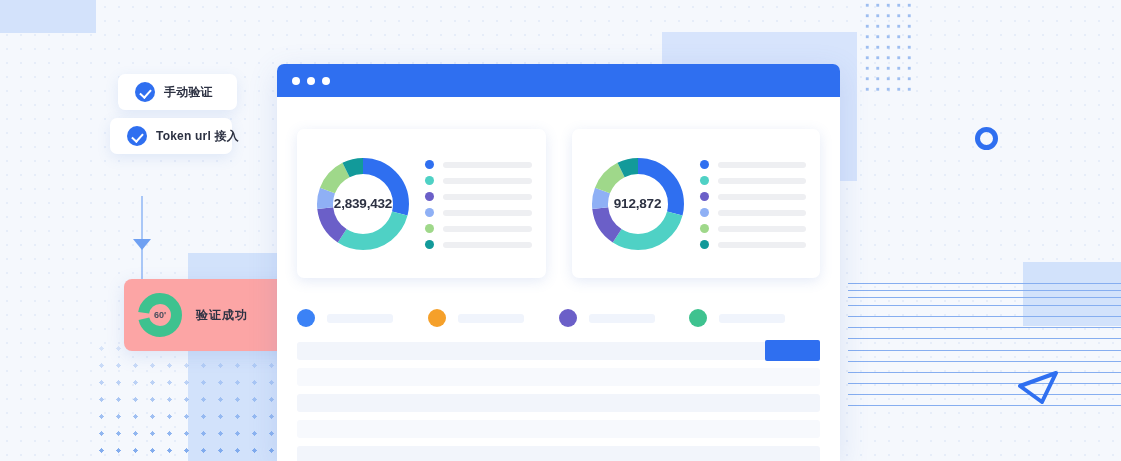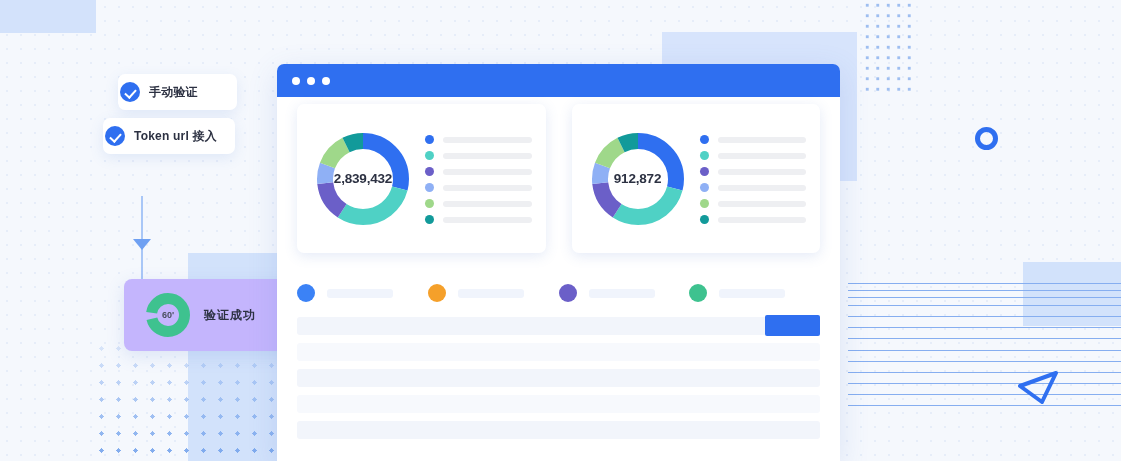--- a/index.html
+++ b/index.html
@@ -114,34 +114,34 @@
     border-right: 9px solid transparent;
     border-top: 11px solid #6fa0f2;
   }
 
   .chip {
     position: absolute;
     display: flex;
     align-items: center;
     gap: 9px;
     height: 36px;
-    padding: 0 16px 0 2px;
+    padding: 0 16px 0 17px;
     background: #ffffff;
     border-radius: 7px;
     box-shadow: 0 4px 14px rgba(79,124,205,.13);
     white-space: nowrap;
   }
   .chip .label {
     font-size: 12px;
     font-weight: bold;
     color: #2c3142;
     letter-spacing: .2px;
   }
   .chip-1 { left: 118px; top: 74px; width: 119px; }
-  .chip-2 { left: 103px; top: 118px; width: 132px; }
+  .chip-2 { left: 110px; top: 118px; width: 122px; }
   .chip-3 { left: 118px; top: 162px; width: 119px; }
 
   .check-ic {
     width: 20px; height: 20px;
     border-radius: 50%;
     background: #2f6ff0;
     flex: 0 0 20px;
     position: relative;
   }
   .check-ic::after {
@@ -151,27 +151,27 @@
     width: 5px; height: 9px;
     border: solid #ffffff;
     border-width: 0 2px 2px 0;
     transform: rotate(42deg);
   }
 
   .success-card {
     position: absolute;
     left: 124px; top: 279px;
     width: 172px; height: 72px;
-    background: #c4b5fd;
+    background: #fca5a5;
     border-radius: 8px;
     box-shadow: 0 5px 18px rgba(79,124,205,.16);
     display: flex;
     align-items: center;
     gap: 14px;
-    padding-left: 22px;
+    padding-left: 14px;
   }
   .gauge {
     position: relative;
     width: 44px; height: 44px;
     flex: 0 0 44px;
   }
   .gauge .num {
     position: absolute;
     inset: 0;
     display: flex;
@@ -205,21 +205,21 @@
     align-items: center;
     padding-left: 15px;
     gap: 7px;
   }
   .titlebar .dot {
     width: 8px; height: 8px;
     border-radius: 50%;
     background: #ffffff;
   }
   .win-body {
-    padding: 7px 20px 0 20px;
+    padding: 32px 20px 0 20px;
     height: calc(100% - 33px);
   }
 
   .chart-row {
     display: flex;
     gap: 26px;
   }
   .chart-card {
     flex: 1 1 0;
     height: 149px;

